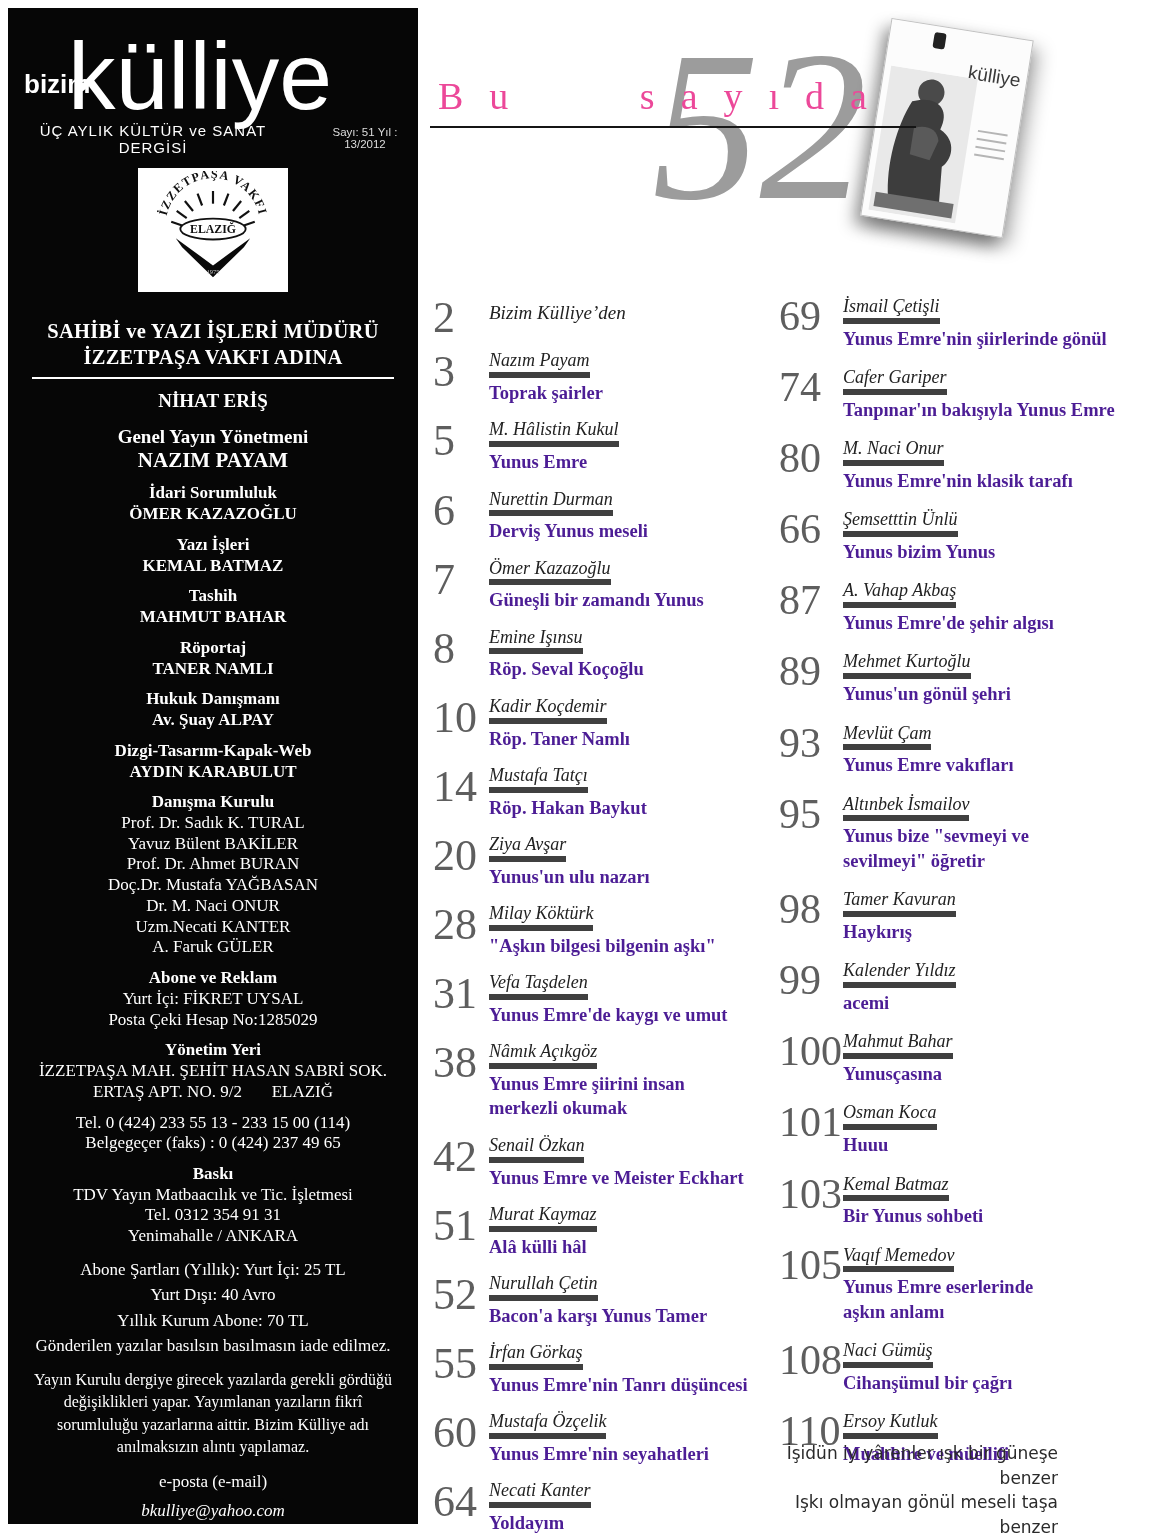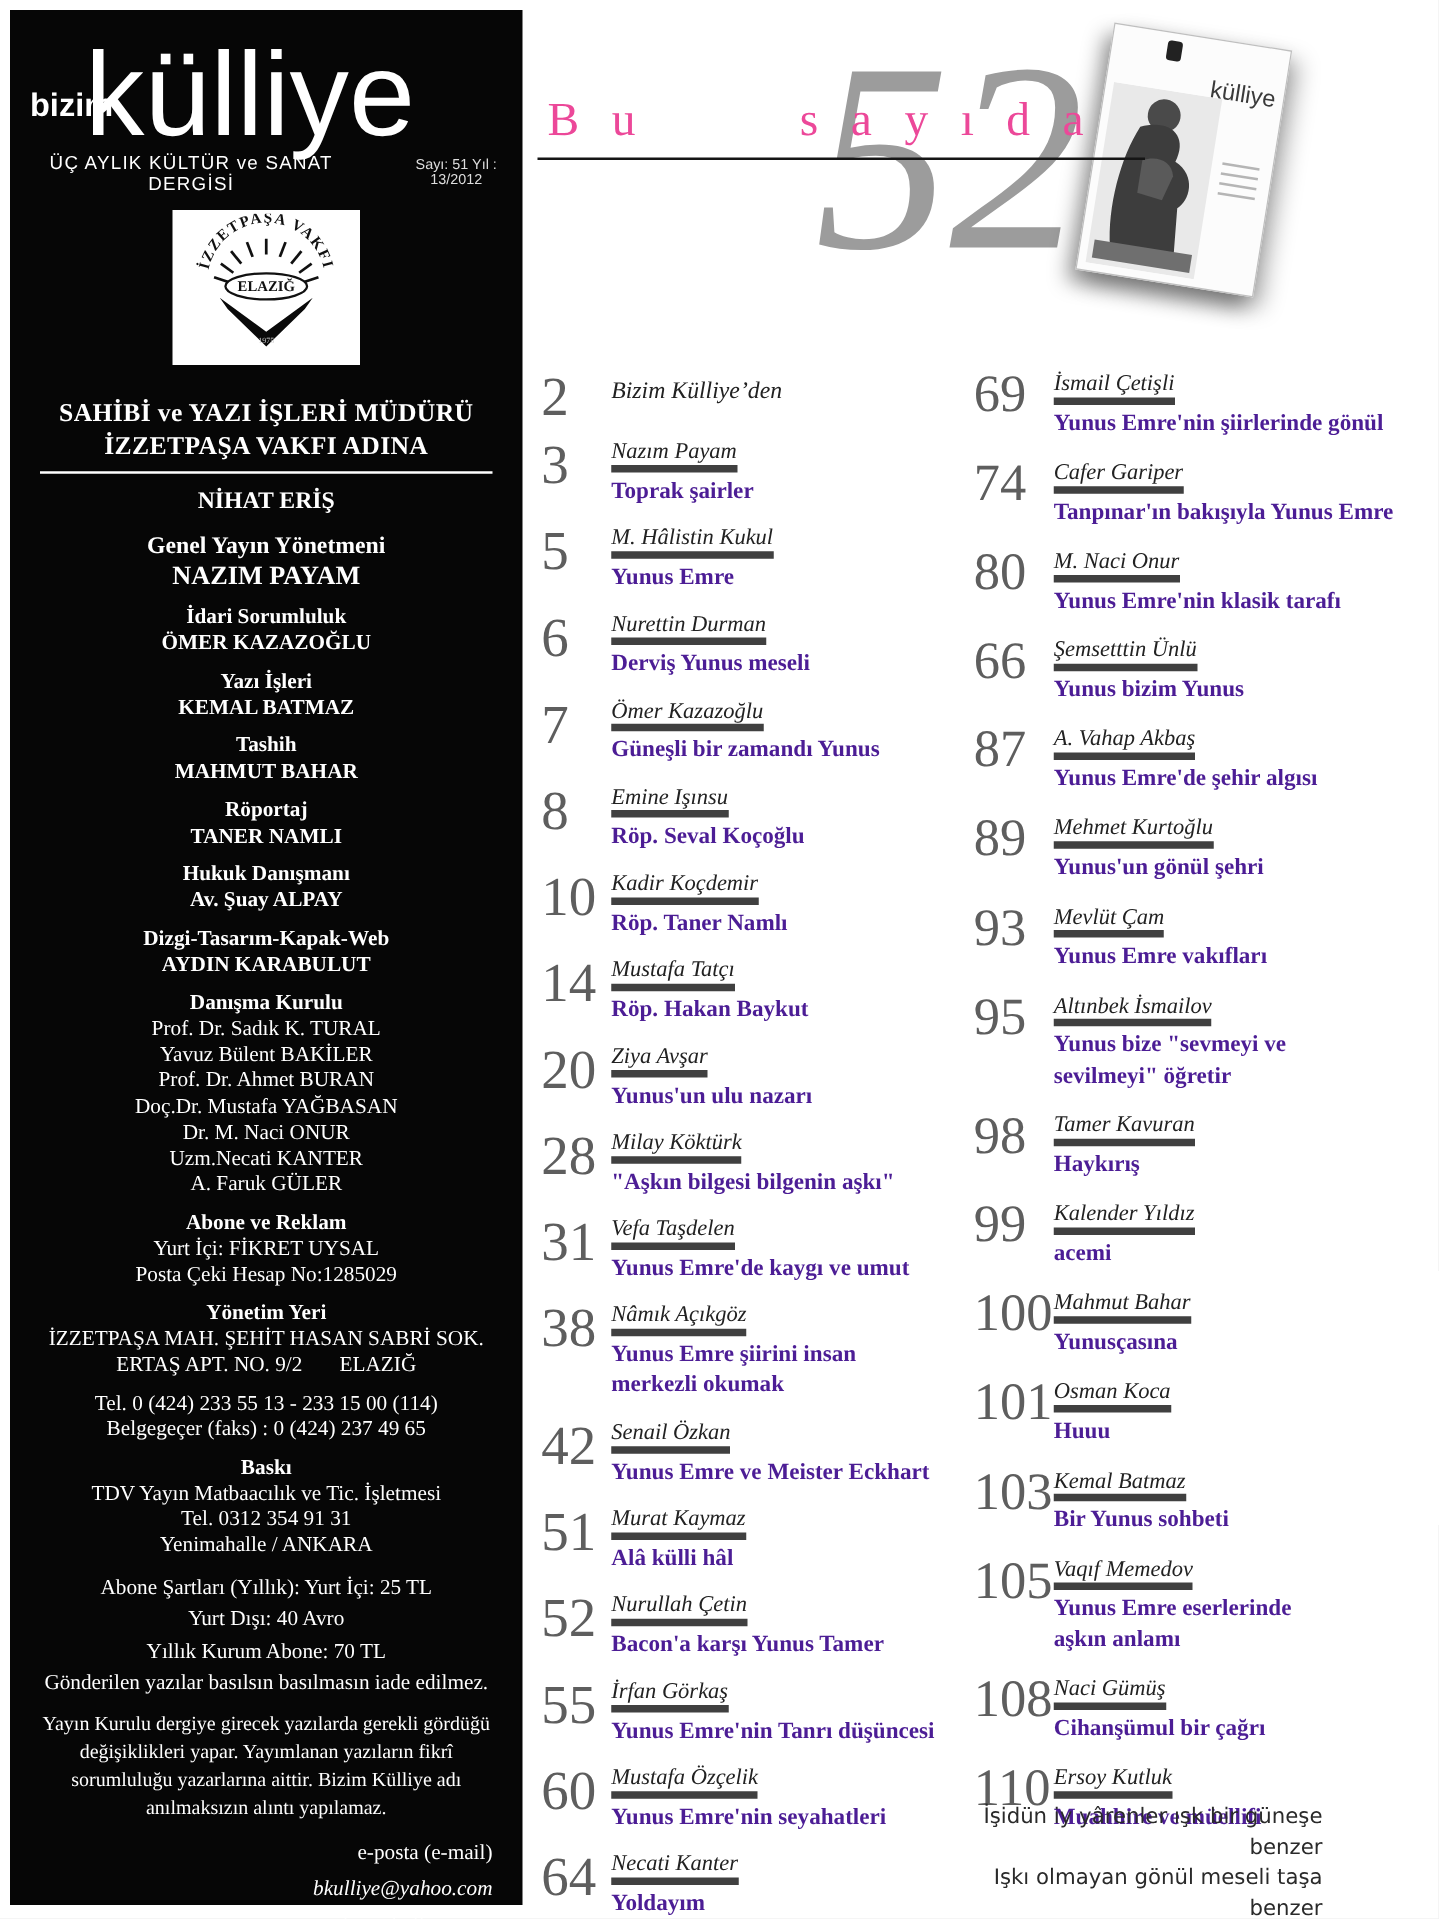--- a/index.html
+++ b/index.html
@@ -26,21 +26,21 @@
   .owner-name{font-weight:bold;font-size:19px;margin-top:10px;}
   .mb{margin-bottom:10px;}
   .mb .h{font-weight:bold;}
   .mb .ln.b{font-weight:bold;}
   .mb .ln.i{font-style:italic;}
   .mb.big{}
   .mb.big .h{font-size:19px;font-weight:bold;}
   .mb.big .ln{font-size:21px;}
   .mb.spread .ln{line-height:1.5;}
   .mb.note{font-size:16px;line-height:1.4;}
-  .mb.spread2 .ln{line-height:1.65;text-align:right;}
+  .mb.spread2 .ln{line-height:1.65;}
   
   .issue-52{position:absolute;left:652px;top:18px;z-index:1;font-size:215px;line-height:1;
             font-style:italic;color:#9c9c9c;font-family:"Liberation Serif",serif;}
   .bu-sayida{position:absolute;left:430px;top:74px;width:478px;z-index:3;
              border-bottom:2px solid #151515;padding:0 0 8px 8px;}
   .bu-sayida .t{font-size:38px;letter-spacing:26px;word-spacing:70px;color:#ec4899;}
   .cover{position:absolute;left:875px;top:28px;width:142px;height:198px;z-index:2;
          transform:rotate(9deg);background:#fcfcfc;border:1px solid #bfbfbf;
          box-shadow:-6px 10px 16px rgba(0,0,0,.38), 8px 8px 18px rgba(0,0,0,.28);}
   .cover .cbrand{position:absolute;top:30px;right:6px;font-family:"Liberation Sans",sans-serif;

